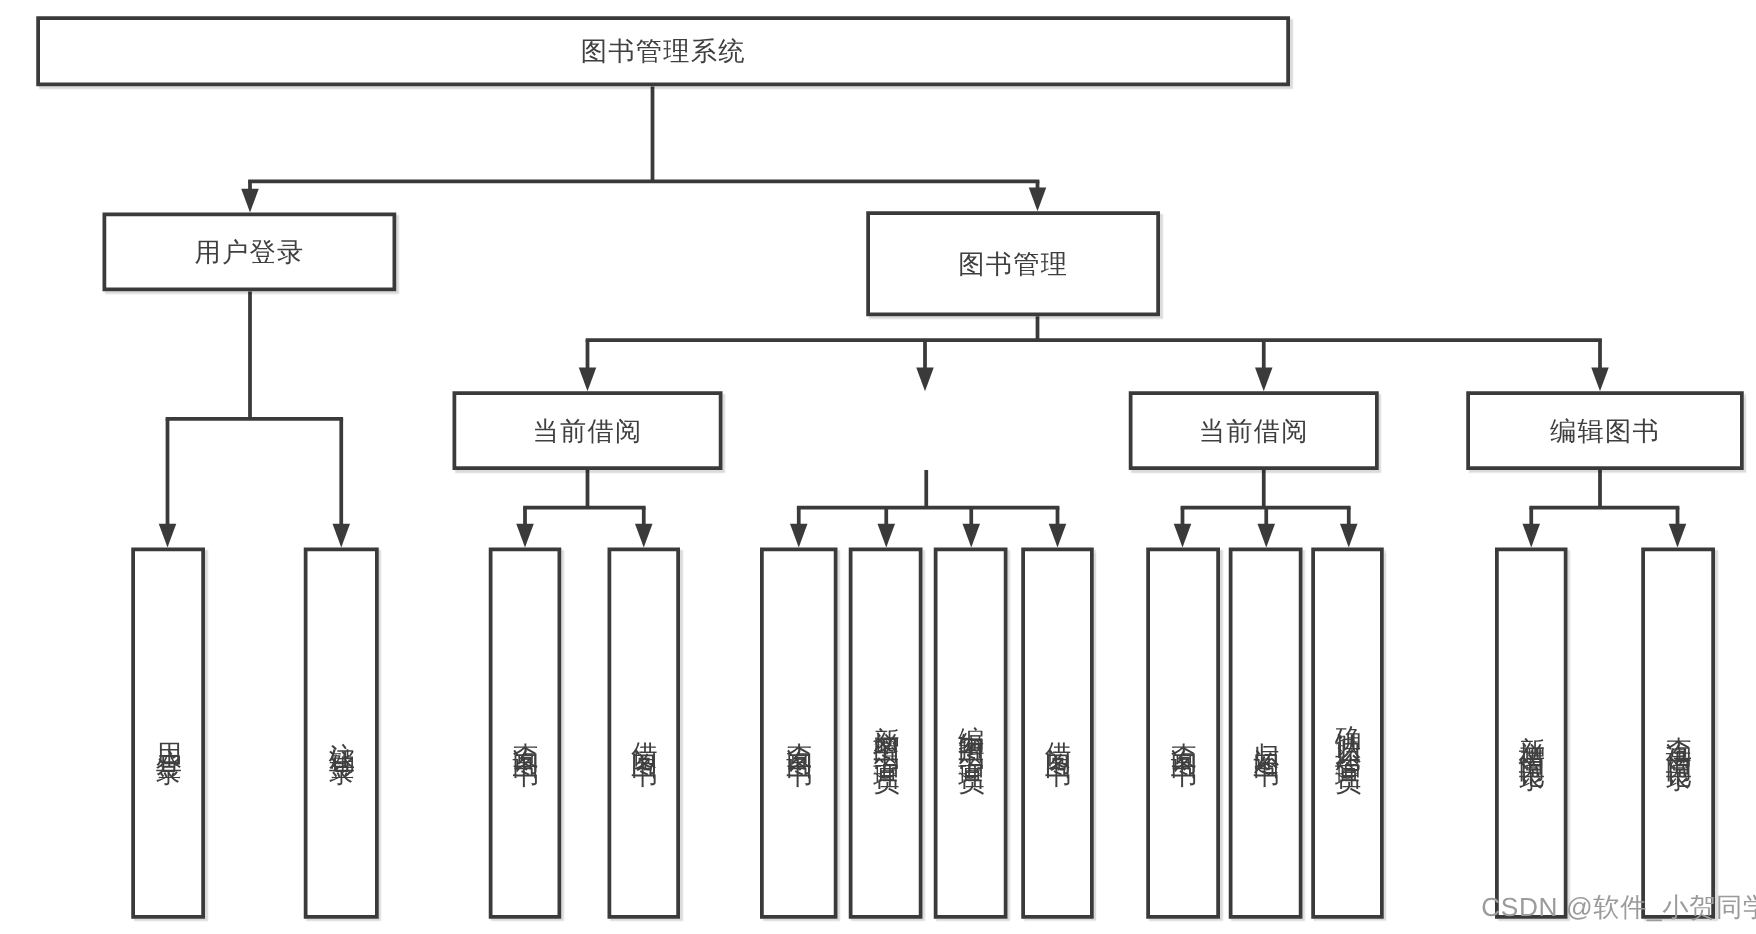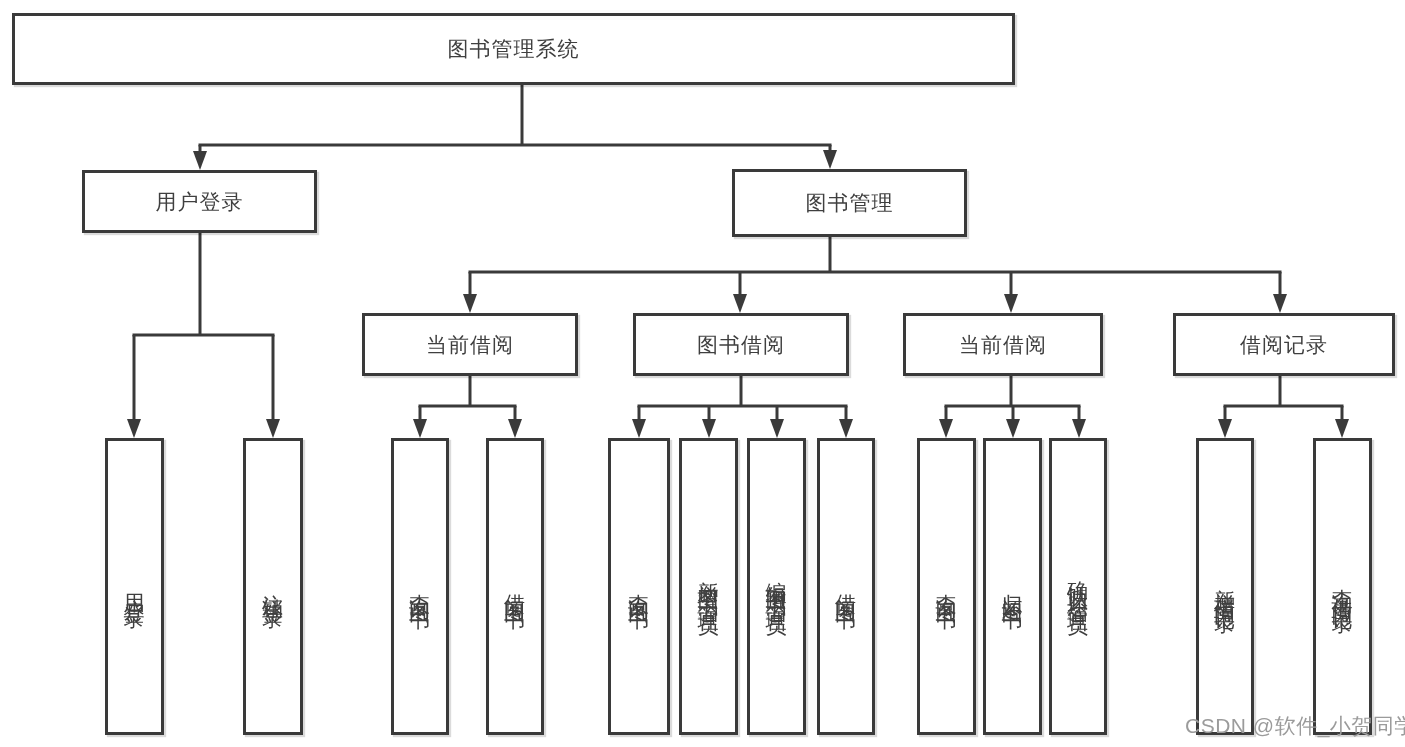--- a/index.html
+++ b/index.html
@@ -96,42 +96,39 @@
       <line x1="1079" y1="406" x2="1079" y2="422" stroke="#3a3a3a" stroke-width="3"></line>
       <polygon points="1072,419 1086,419 1079,438" fill="#3a3a3a"></polygon>
       <line x1="1280" y1="376" x2="1280" y2="406" stroke="#3a3a3a" stroke-width="3"></line>
       <line x1="1223.5" y1="406" x2="1343.5" y2="406" stroke="#3a3a3a" stroke-width="3"></line>
       <line x1="1225" y1="406" x2="1225" y2="422" stroke="#3a3a3a" stroke-width="3"></line>
       <polygon points="1218,419 1232,419 1225,438" fill="#3a3a3a"></polygon>
       <line x1="1342" y1="406" x2="1342" y2="422" stroke="#3a3a3a" stroke-width="3"></line>
       <polygon points="1335,419 1349,419 1342,438" fill="#3a3a3a"></polygon>
     </svg>
 
-  <div class="node h" style="left:12px;top:13px;width:1003px;height:72px">
+  <div class="node h" style="left:29px;top:13px;width:1003px;height:56px">
     <span>图书管理系统</span>
   </div>
 
   <div class="node h" style="left:82px;top:170px;width:235px">
     <span>用户登录</span>
   </div>
-  <div class="node h" style="left:732px;top:169px;width:235px;height:68px">
+  <div class="node h" style="left:693px;top:169px;width:235px;height:84px">
     <span>图书管理</span>
   </div>
 
   <div class="node h" style="left:362px;top:313px;width:216px">
     <span>当前借阅</span>
   </div>
-  <div class="node h" style="left:633px;top:313px;width:216px">
-    <span>图书借阅</span>
-  </div>
   <div class="node h" style="left:903px;top:313px;width:200px">
     <span>当前借阅</span>
   </div>
   <div class="node h" style="left:1173px;top:313px;width:222px">
-    <span>借阅记录</span>
+    <span>编辑图书</span>
   </div>
 
   <div class="node v" style="left:105px;top:438px;width:59px">
     <span class="vtext">用户登录</span>
   </div>
   <div class="node v" style="left:243px;top:438px;width:60px">
     <span class="vtext">注销登录</span>
   </div>
 
   <div class="node v" style="left:391px;top:438px;width:58px">

